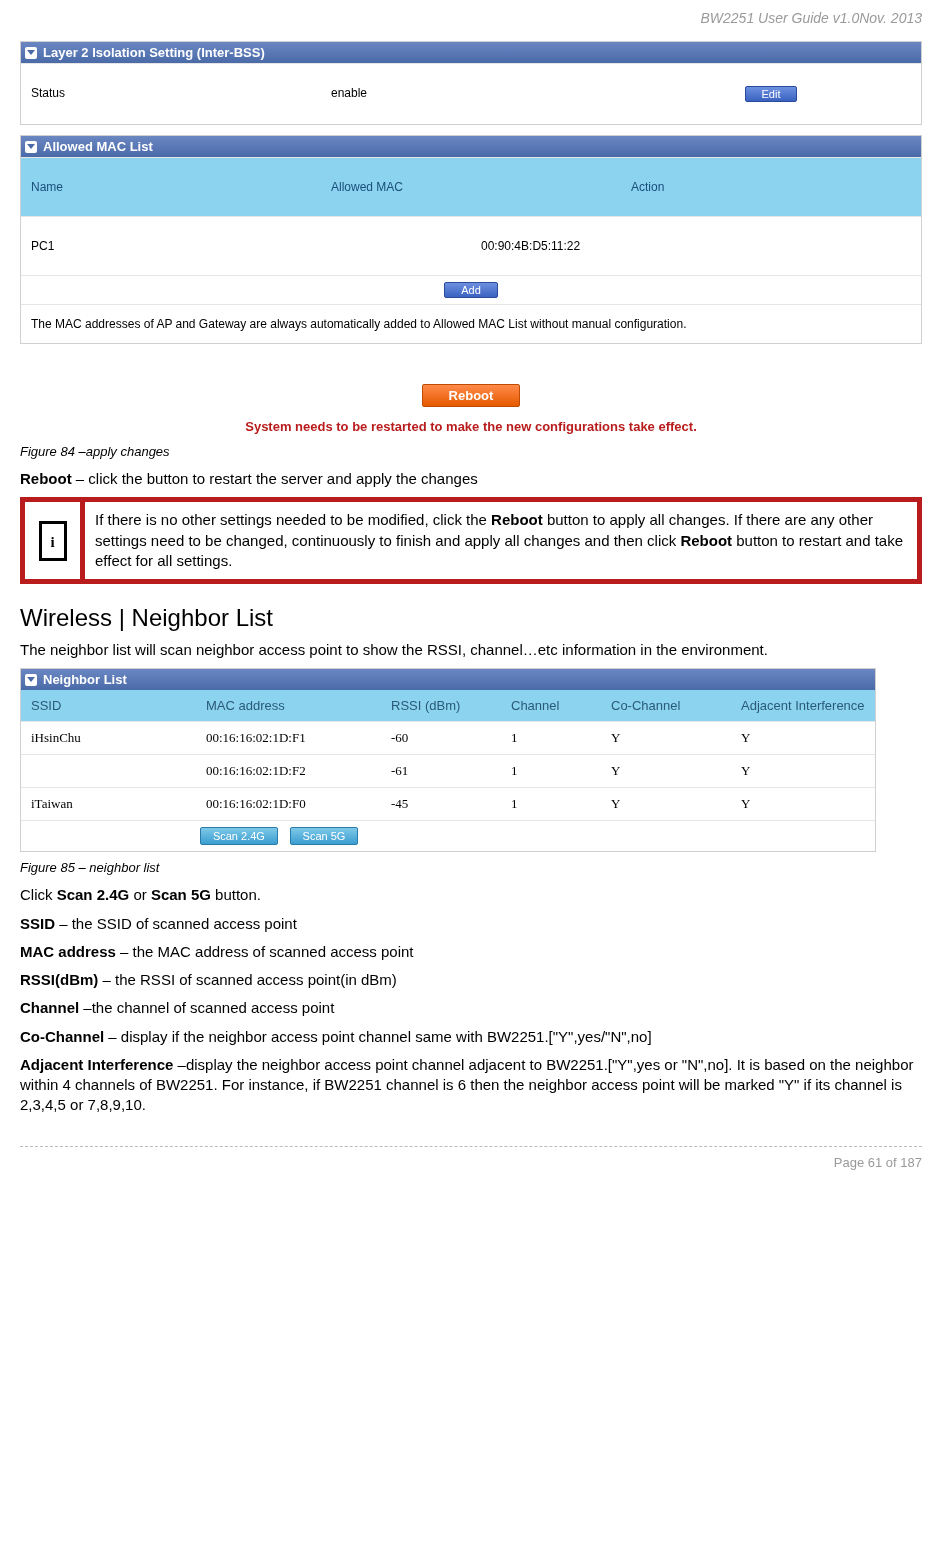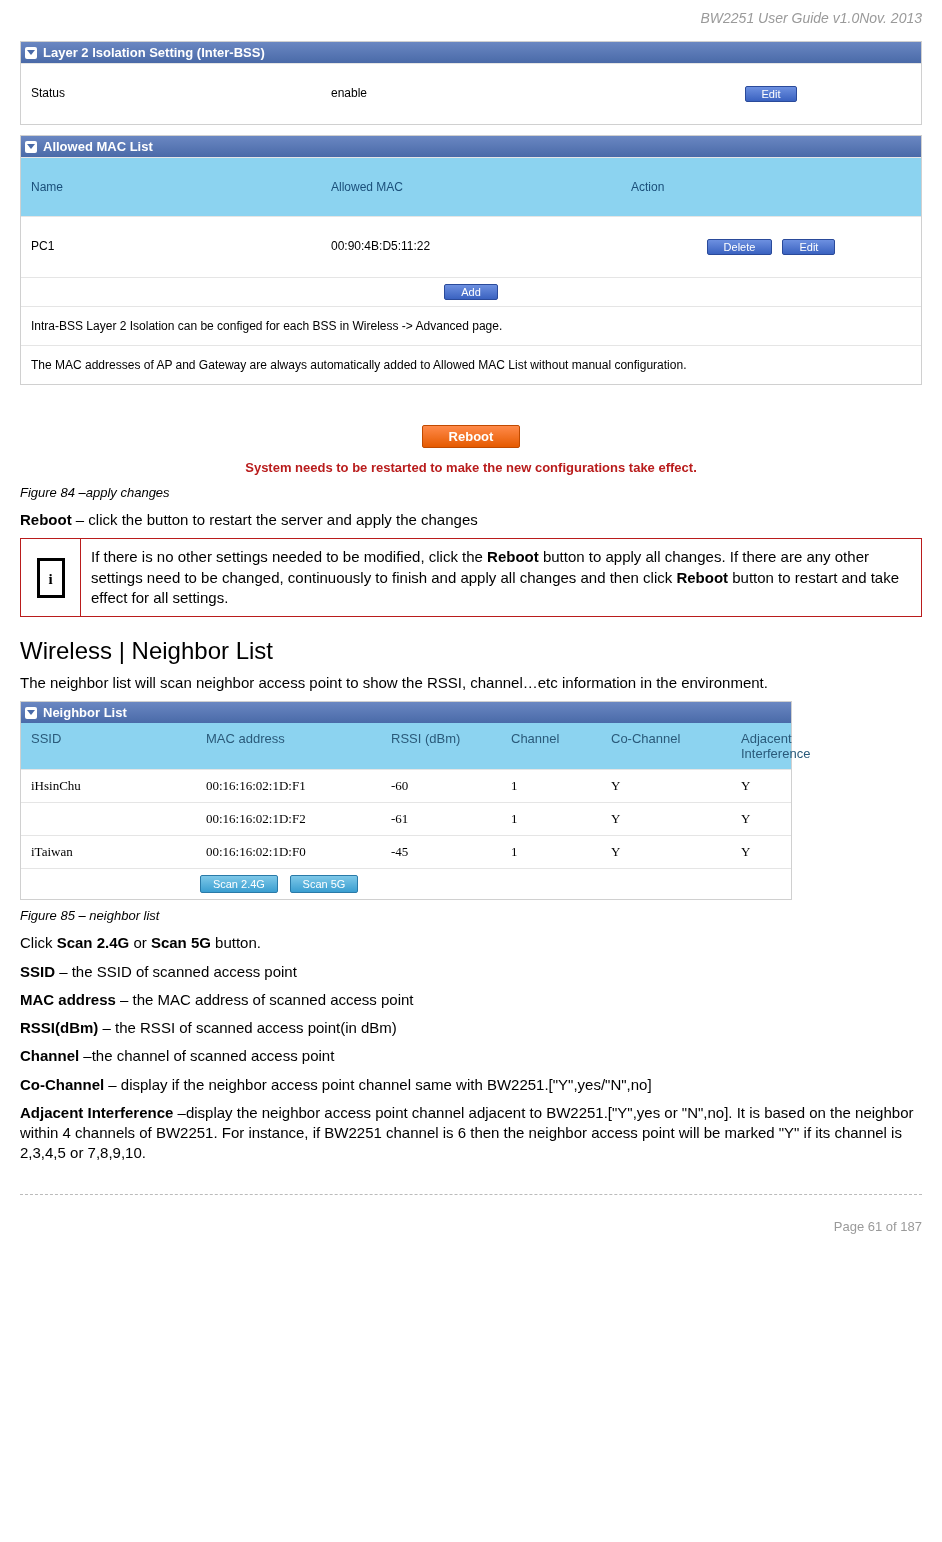--- a/index.html
+++ b/index.html
@@ -123,21 +123,21 @@
     margin: 8px 0;
     line-height: 1.35;
   }
   .info-table {
     border: 1px solid #000;
     border-collapse: collapse;
     width: 100%;
     margin: 6px 0 20px;
   }
   .info-table td {
-    border: 1px solid #b91c1c;
+    border: 5px solid #b91c1c;
     padding: 8px 10px;
     vertical-align: middle;
     font-size: 15px;
     line-height: 1.35;
   }
   .info-icon-cell {
     width: 60px;
     text-align: center;
     font-family: Georgia, serif;
     font-size: 36px;
@@ -149,21 +149,21 @@
     width: 28px;
     height: 40px;
     line-height: 36px;
   }
   h2.section-title {
     font-size: 24px;
     font-weight: normal;
     margin: 18px 0 6px;
   }
   .neighbor-block {
-    width: 772px;
+    width: 856px;
     border: 1px solid #d0d0d0;
     margin-bottom: 6px;
   }
   .neighbor-header-row {
     display: flex;
     background: #8cd3f0;
     color: #2a5a7a;
     font-size: 13px;
   }
   .neighbor-header-row > div,
@@ -192,21 +192,21 @@
     font-size: 15px;
     margin: 8px 0;
     line-height: 1.35;
   }
   .footer {
     text-align: right;
     color: #9a9a9a;
     font-size: 13px;
     margin-top: 30px;
     border-top: 1px dashed #bbb;
-    padding-top: 24px;
+    padding-top: 8px;
   }
 </style>
 </head>
 <body>
 
 <div class="header-row">
   <span>BW2251 User Guide v1.0</span>
   <span>Nov.  2013</span>
 </div>
 
@@ -230,30 +230,24 @@
     <span>Allowed MAC List</span>
   </div>
   <div class="data-row three-col blue-header">
     <div>Name</div>
     <div>Allowed MAC</div>
     <div>Action</div>
   </div>
   <div class="data-row three-col">
     <div>PC1</div>
     <div>00:90:4B:D5:11:22</div>
-    <div class="right-cell">
-      <span class="btn-blue">Delete</span>
-      &nbsp;
-      <span class="btn-blue">Edit</span>
-    </div>
   </div>
   <div class="note-row" style="text-align:center; padding:6px;">
     <span class="btn-blue">Add</span>
   </div>
-  <div class="note-row">Intra-BSS Layer 2 Isolation can be configed for each BSS in Wireless -&gt; Advanced page.</div>
   <div class="note-row">The MAC addresses of AP and Gateway are always automatically added to Allowed MAC List without manual configuration.</div>
 </div>
 
 <div class="reboot-area">
   <span class="btn-reboot">Reboot</span>
   <div class="warning-text">System needs to be restarted to make the new configurations take effect.</div>
 </div>
 
 <div class="caption">Figure 84 –apply changes</div>
 

